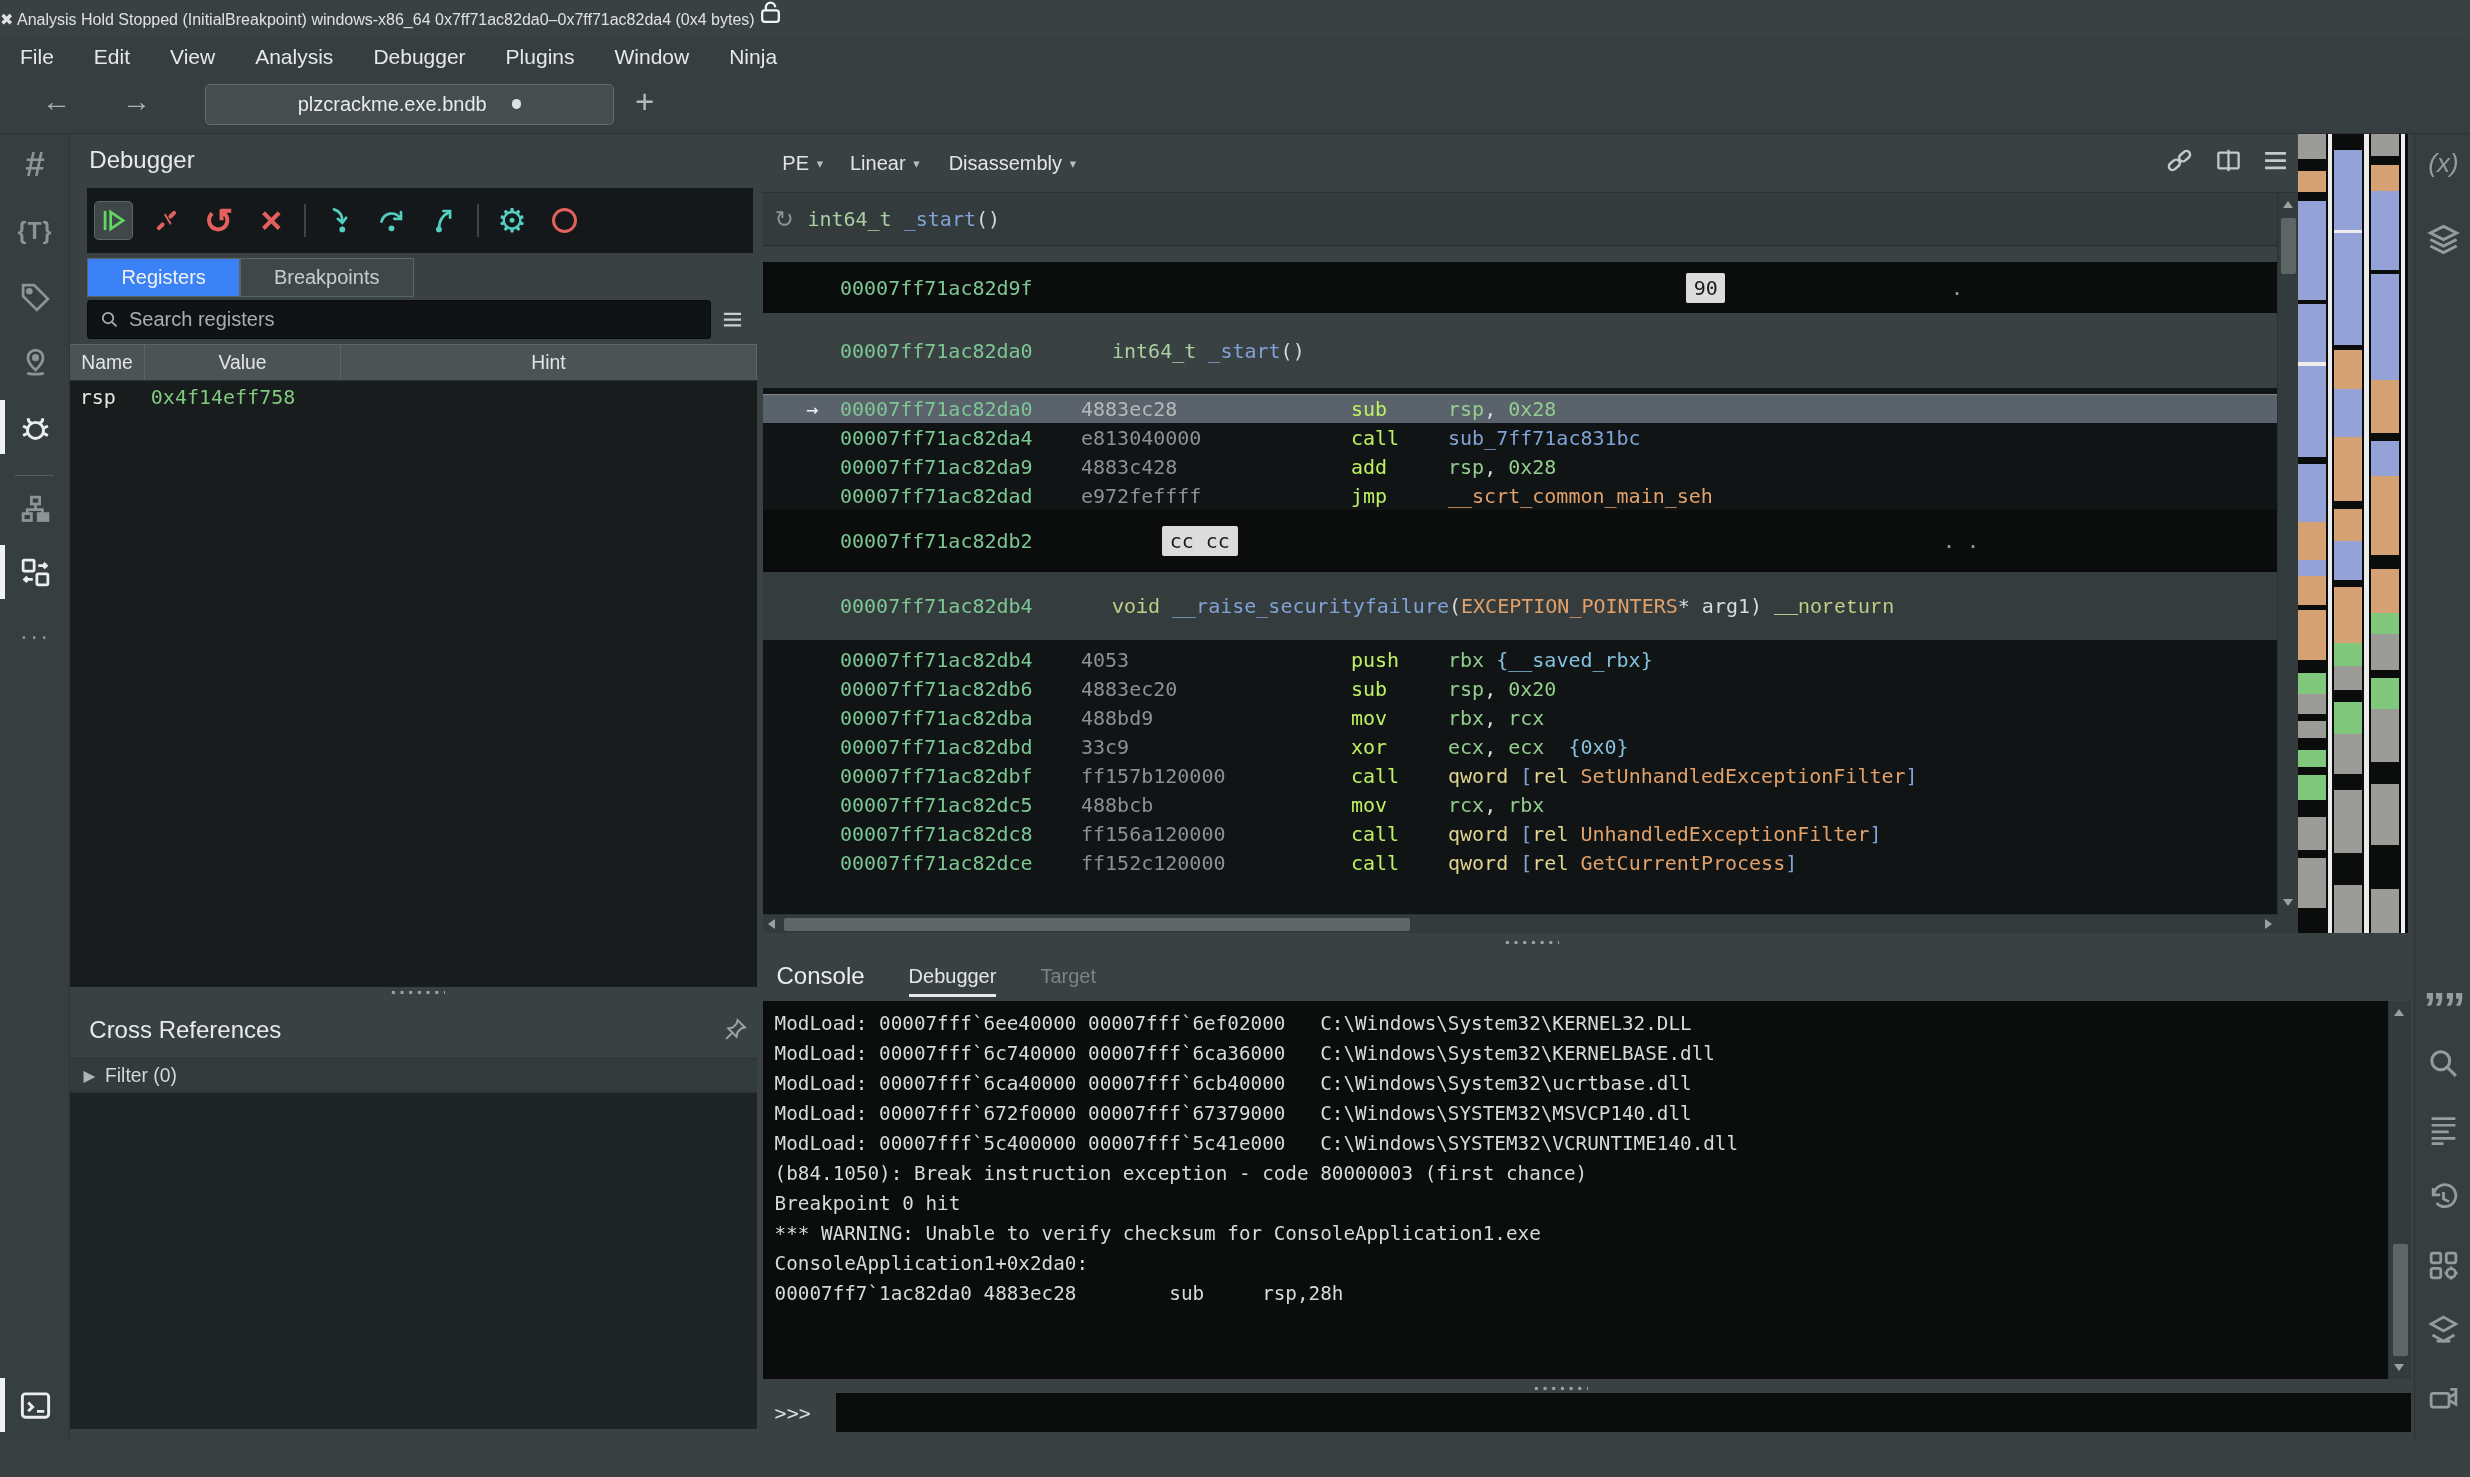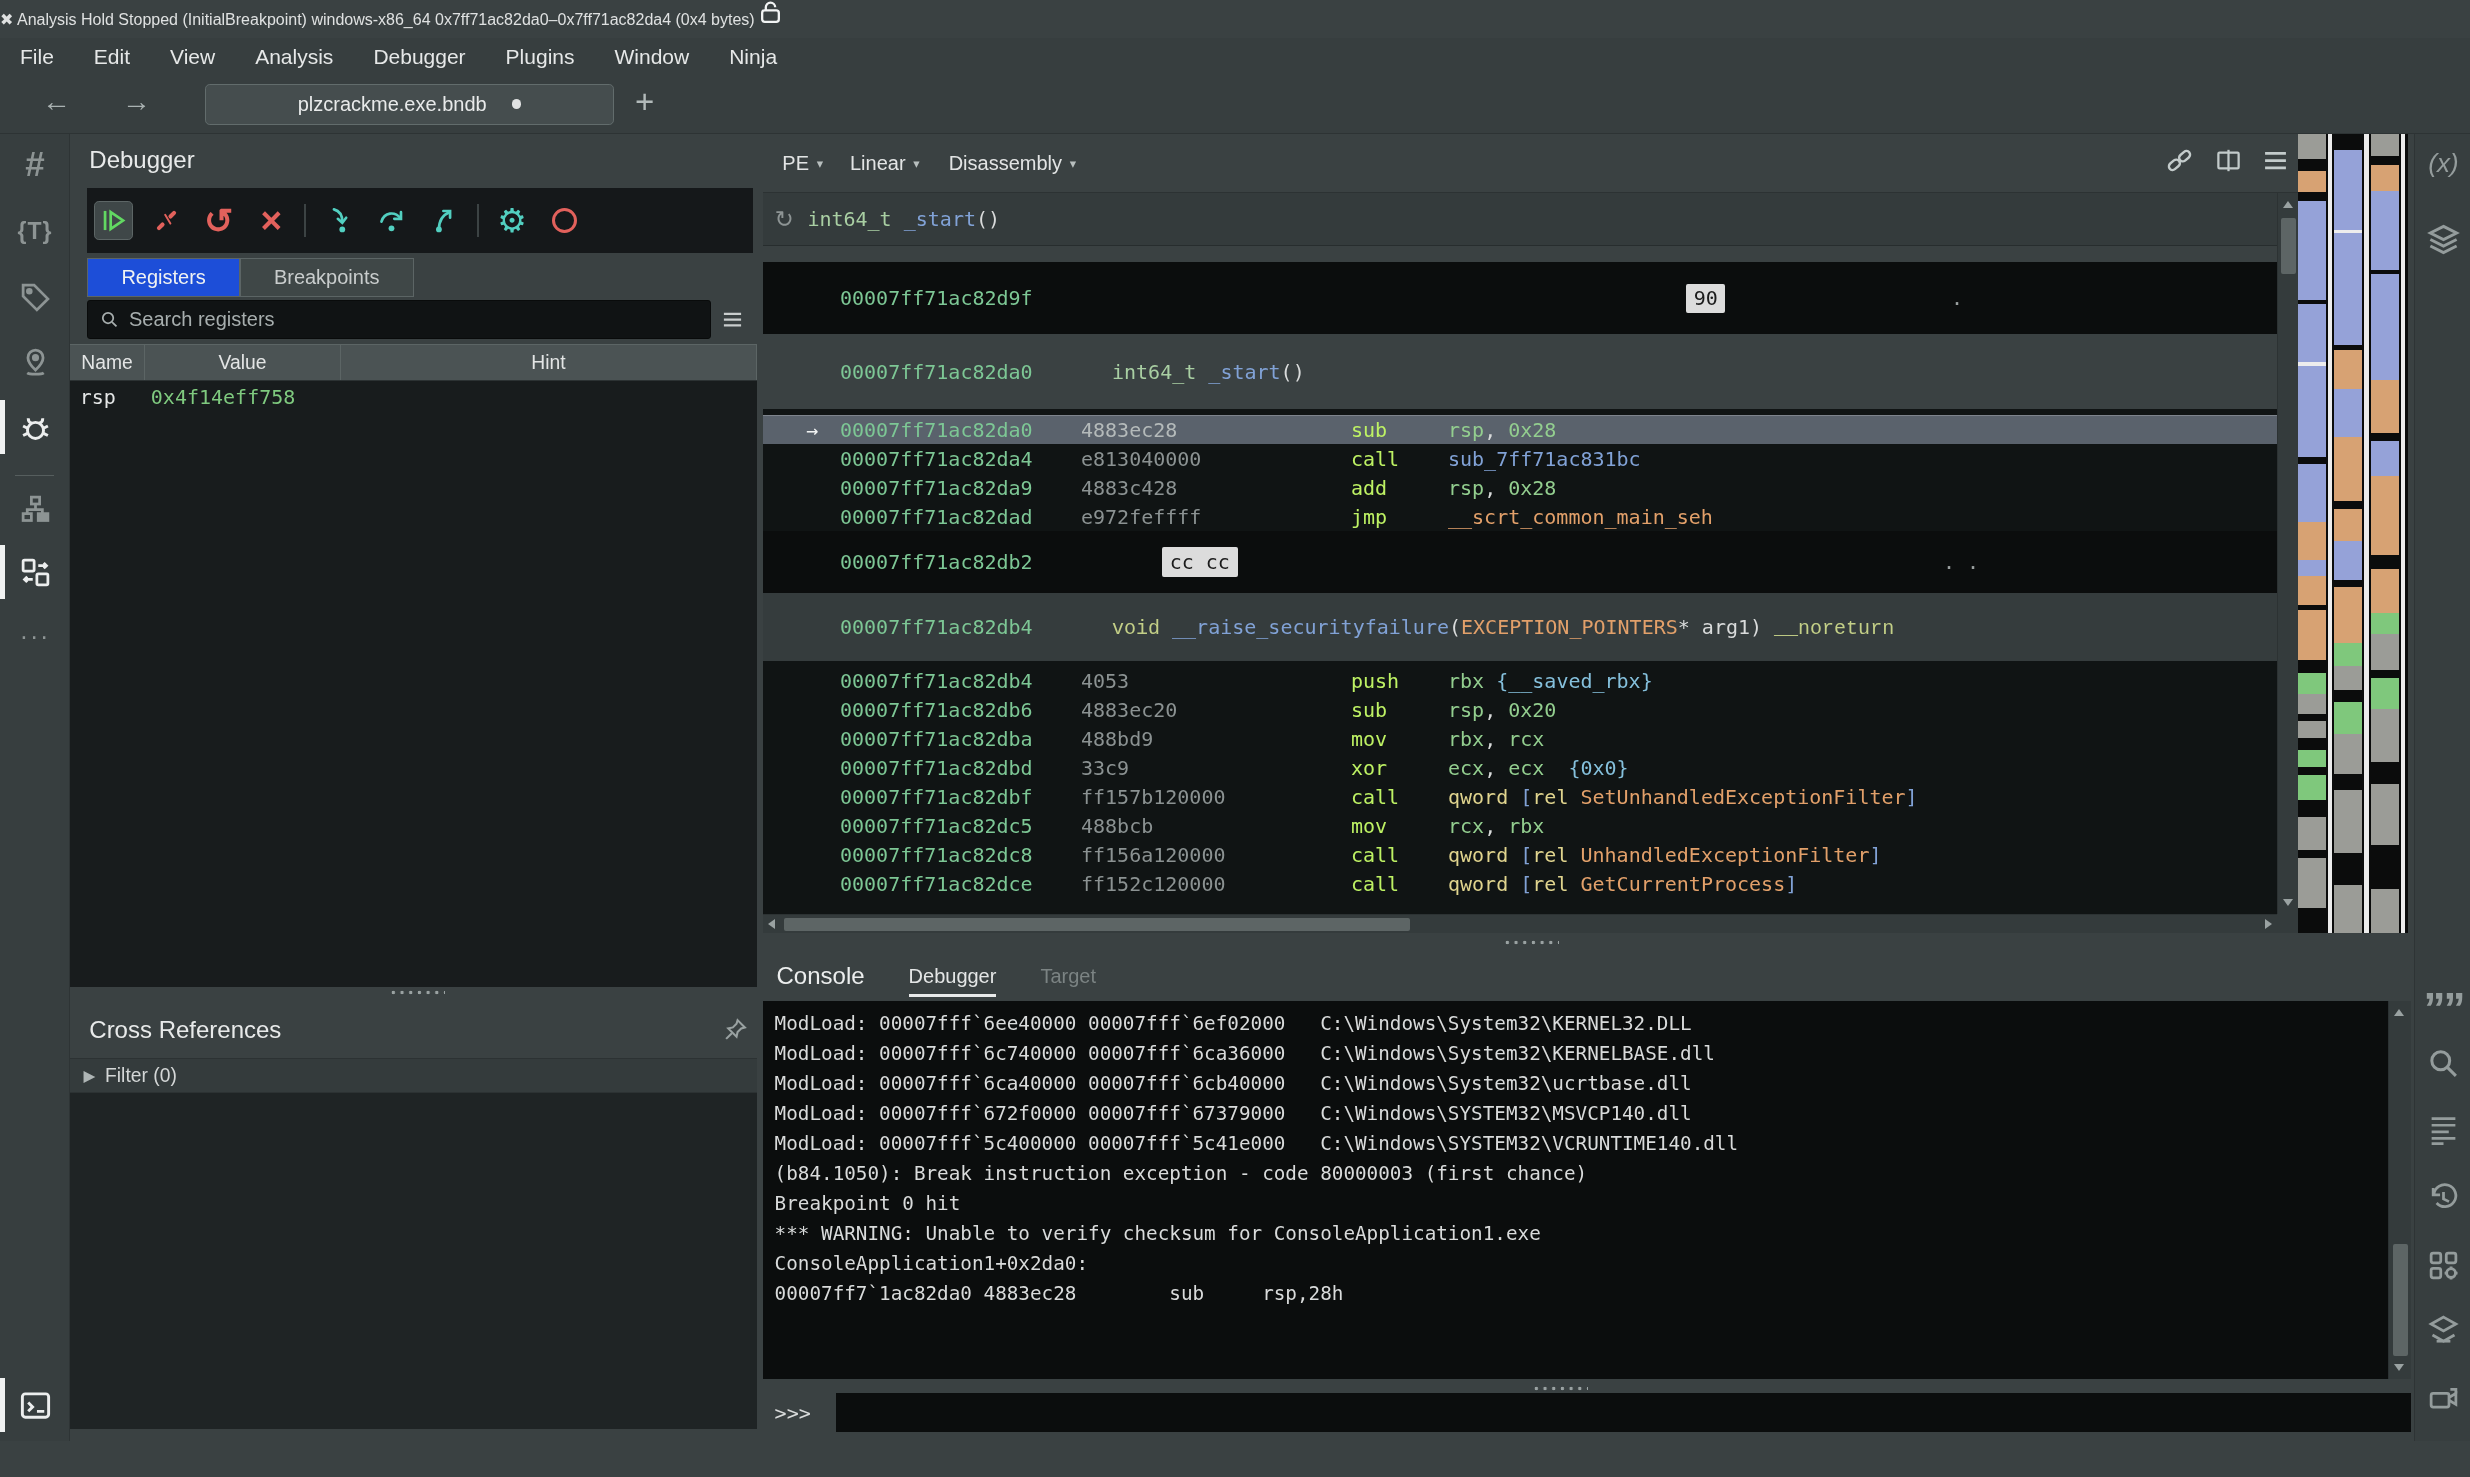--- a/index.html
+++ b/index.html
@@ -64,21 +64,21 @@
   .tsep{ width:1.9px; height:33px; background:#3c4344; flex:0 0 auto; }
   .glyph-red{ color:#e2615c; } .glyph-teal{ color:#52cfc0; }
   .restart-glyph{ font-size:35px; font-weight:bold; line-height:35px; }
   .kill-glyph{ font-size:37px; font-weight:bold; }
   .gear-glyph{ font-size:33px; }
   .ring-glyph{ width:25px; height:25px; border:3.9px solid #e2615c; border-radius:50%; }
 
   .dbg-tabs{ position:absolute; left:17.4px; top:124px; display:flex; }
   .dtab{ height:39px; padding:0 33px; display:flex; align-items:center; font-size:20px;
          background:#3f4747; border:1px solid #5c6565; color:#c9cdcd; }
-  .dtab.active{ background:#1d4ed8; color:#f0f2f2; }
+  .dtab.active{ background:#3b82f6; color:#f0f2f2; }
   .search-row{ position:absolute; left:17.4px; top:166px; width:666px; height:39px; display:flex; }
   .search-input{ flex:1; background:#101314; border:1px solid #090b0b; border-radius:2.9px;
                  display:flex; align-items:center; gap:9.7px; padding-left:11.6px; font-size:20px; color:#a7aeae; }
   .menu-btn{ width:42px; display:flex; align-items:center; justify-content:center; }
 
   .reg-table-head{ position:absolute; left:0; top:210px; width:687px; height:37px; background:#4b5354;
                    display:grid; grid-template-columns:75px 196px 1fr; font-size:19.3px; color:#e3e5e5;
                    border-top:1px solid #5c6565; border-bottom:1px solid #2c3233; }
   .reg-table-head span{ display:flex; align-items:center; justify-content:center; border-right:1px solid #5c6565; }
   .reg-rows{ position:absolute; left:0; top:247px; width:687px; height:606px; background:#181c1d; overflow:hidden;
@@ -416,21 +416,21 @@
         </span>
       </div>
 
       <div class="sticky-fn">
         <span class="refresh-glyph">↻</span>
         <span><span class="tk-typ">int64_t</span><span class="tk-txt"> </span><span class="tk-fn">_start</span><span class="tk-txt">()</span></span>
       </div>
 
       <div class="disasm-rows">
           <div class="blk-gap" style="height:16.4px"></div>
-          <div class="hexrow" style="height:72px">
+          <div class="hexrow" style="height:51px">
          <span class="tk-addr addr">00007ff71ac82d9f</span>
             <span class="hexbox" style="left:923px">90</span>
          <span class="hexascii" style="left:1188px">.</span>
        </div>
           <div class="bandrow" style="height:75px">
          <span class="tk-addr addr">00007ff71ac82da0</span>
             <span class="btoks"><span class="tk-typ">int64_t</span><span class="tk-txt"> </span><span class="tk-fn">_start</span><span class="tk-txt">()</span></span>
        </div>
           <div class="codeblk">
             <div class="crow cur">

